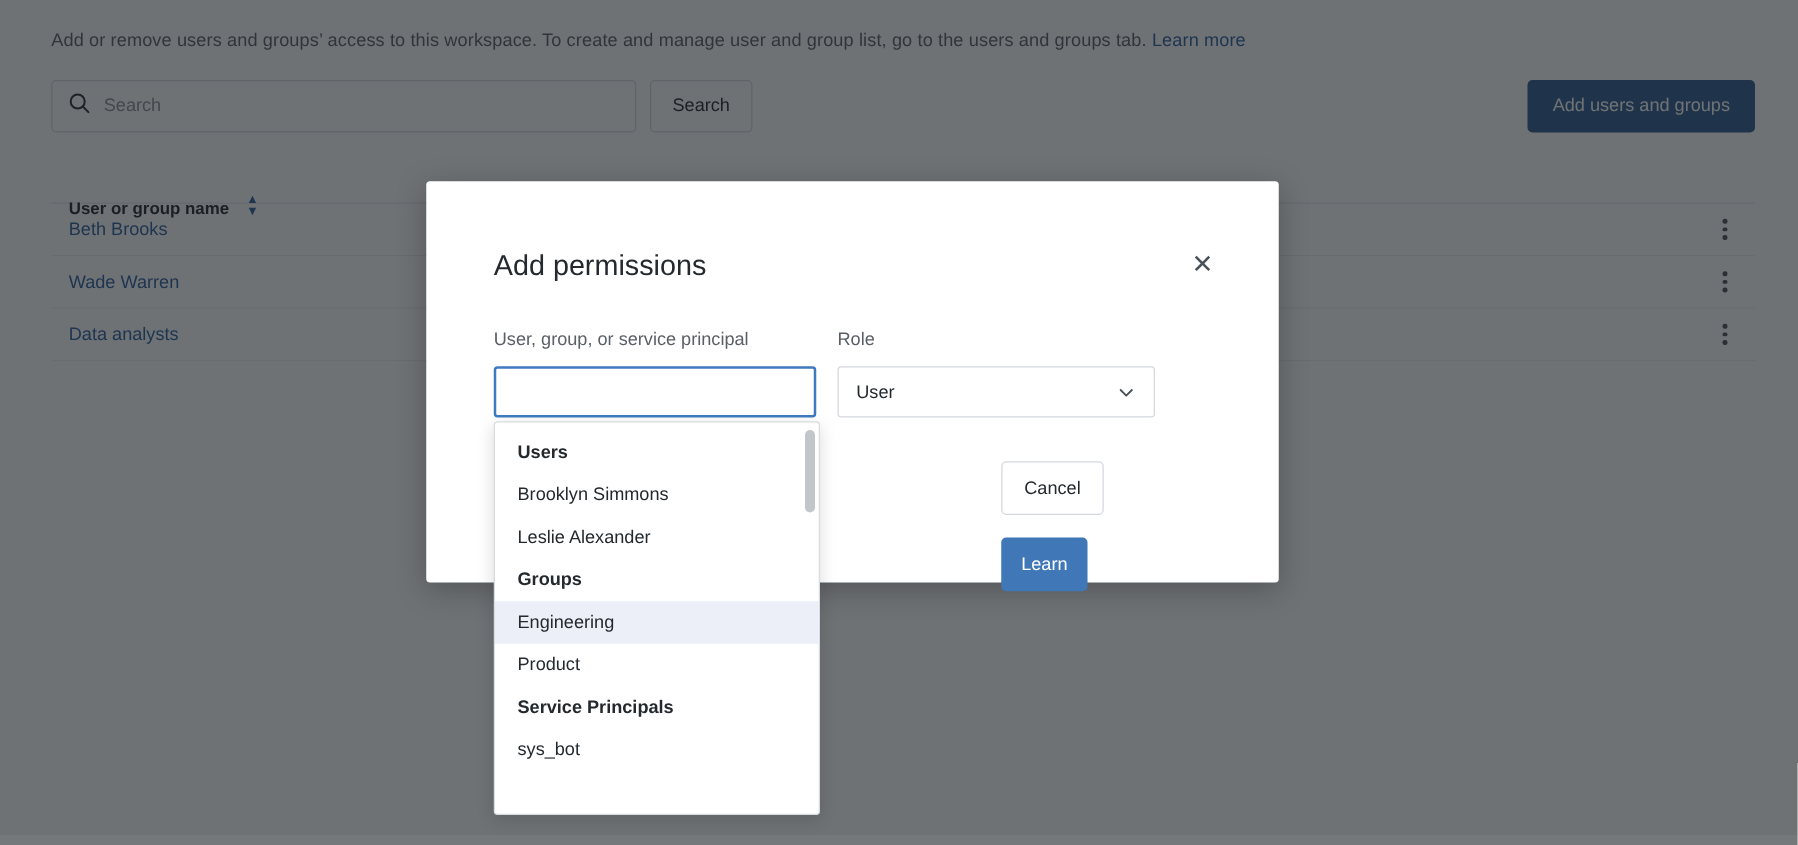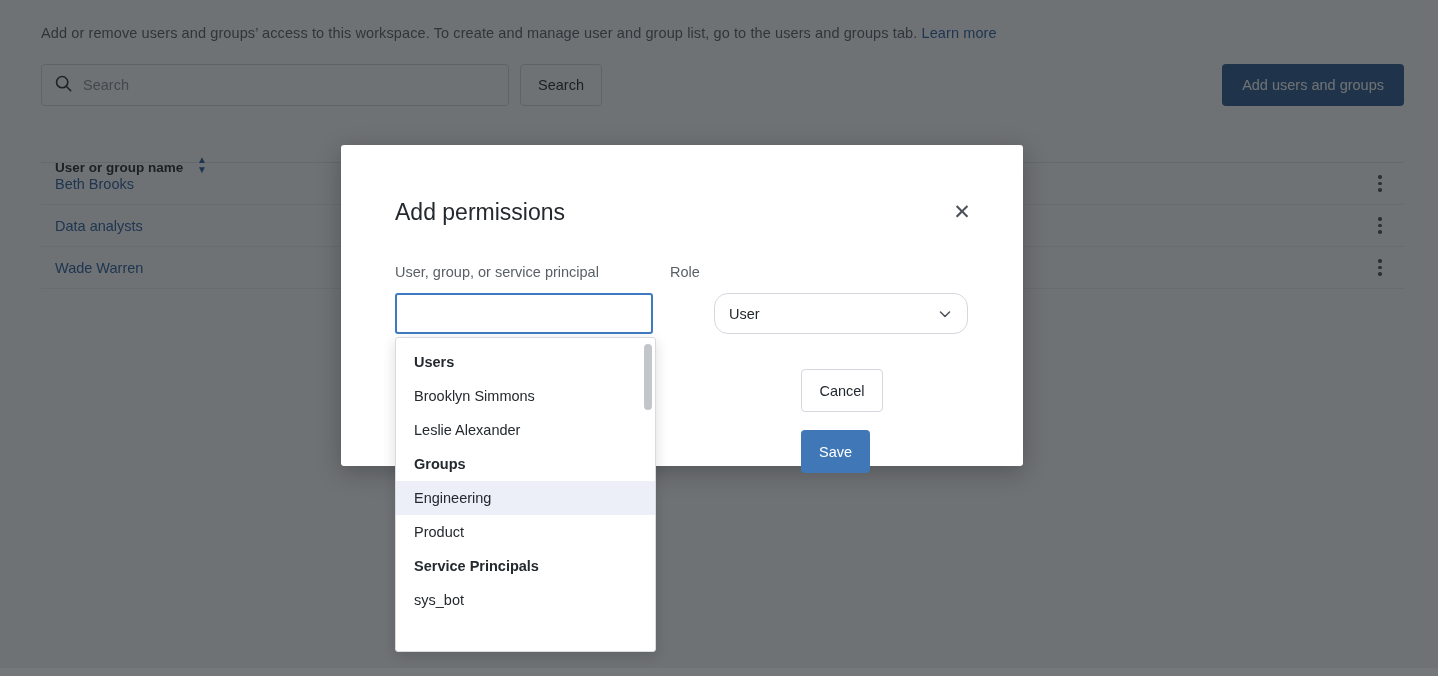--- a/index.html
+++ b/index.html
@@ -219,27 +219,26 @@
     font-family: "Liberation Sans", sans-serif;
   }
 
   .role-select {
     position: absolute;
     left: 670px;
     top: 293px;
     width: 254px;
     height: 41px;
     border: 1px solid #d4d8dd;
-    border-radius: 14px;
+    border-radius: 3px;
     background: #fff;
     display: flex;
     align-items: center;
     padding: 0 14px;
     cursor: pointer;
-    margin-left: 44px;
   }
   .role-val {
     flex: 1;
     font-size: 14.5px;
     color: #24292e;
   }
   .chev {
     color: #4b5158;
     display: flex;
     align-items: center;
@@ -369,36 +368,36 @@
       <div class="c-menu">
         <span class="kebab">
             <i></i>
             <i></i>
             <i></i>
           </span>
       </div>
     </div>
 
     <div class="t-row">
+      <div class="c-name">Wade Warren</div>
+      <div class="c-type"></div>
+      <div class="c-role">Admin</div>
+      <div class="c-menu">
+        <span class="kebab">
+            <i></i>
+            <i></i>
+            <i></i>
+          </span>
+      </div>
+    </div>
+
+    <div class="t-row">
       <div class="c-name">Data analysts</div>
       <div class="c-type"></div>
       <div class="c-role"></div>
-      <div class="c-menu">
-        <span class="kebab">
-            <i></i>
-            <i></i>
-            <i></i>
-          </span>
-      </div>
-    </div>
-
-    <div class="t-row">
-      <div class="c-name">Wade Warren</div>
-      <div class="c-type"></div>
-      <div class="c-role">Admin</div>
       <div class="c-menu">
         <span class="kebab">
             <i></i>
             <i></i>
             <i></i>
           </span>
       </div>
     </div>
   </div>
 </div>
@@ -421,21 +420,21 @@
   <span class="role-val">User</span>
   <span class="chev">
     <svg width="16" height="16" viewBox="0 0 16 16" fill="none">
       <path d="M3.5 6 L8 10.5 L12.5 6" stroke="#4b5158" stroke-width="1.5" stroke-linecap="round" stroke-linejoin="round"></path>
     </svg>
   </span>
 </div>
 
 <div class="modal-actions">
   <button class="btn-cancel">Cancel</button>
-  <button class="btn-save">Save</button>
+  <button class="btn-save">Learn</button>
 </div>
 
 <div id="dropdown">
   <div class="dd-list" id="dd-list">
       <div class="dd-item group">Users</div>
       <div class="dd-item">Brooklyn Simmons</div>
       <div class="dd-item">Leslie Alexander</div>
       <div class="dd-item group">Groups</div>
       <div class="dd-item active">Engineering</div>
       <div class="dd-item">Product</div>

